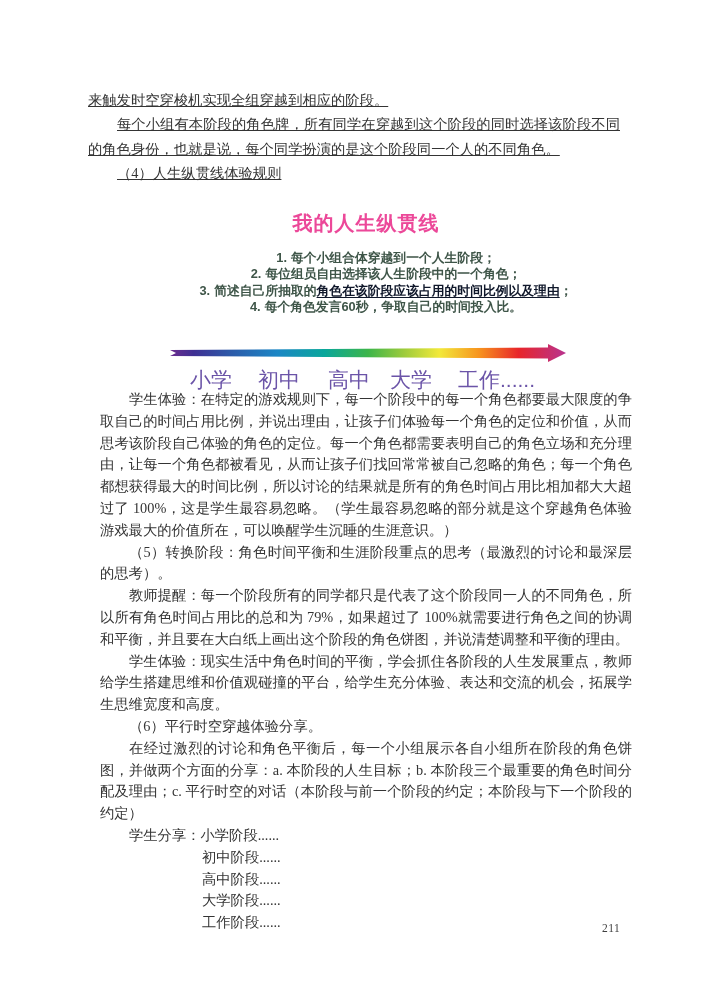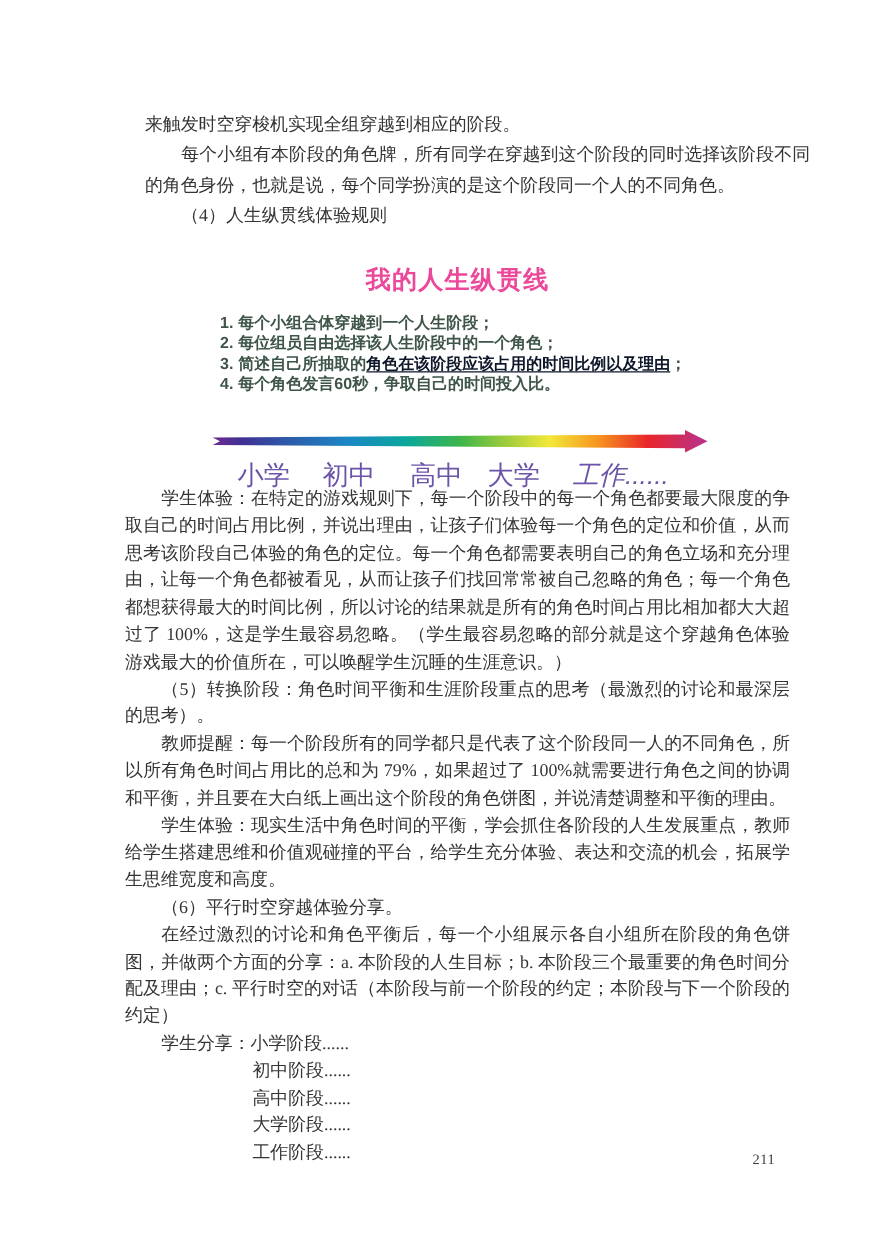--- a/index.html
+++ b/index.html
@@ -4,22 +4,22 @@
 <style>
   * { margin:0; padding:0; box-sizing:border-box; }
   html,body { background:#ffffff; }
   .page {
     position:relative; width:707px; height:999px; background:#ffffff;
     overflow:hidden; font-family:"Liberation Serif","DejaVu Serif",serif;
     color:#343434;
   }
   
   .intro {
-    position:absolute; left:116px; top:88px; width:532px;
-    font-size:14.3px; line-height:24.4px; text-align:justify;
+    position:absolute; left:88px; top:88px; width:532px;
+    font-size:14.3px; line-height:24.4px; text-align:justify;text-decoration:underline;
   }
   .intro p { margin:0; }
   .ind { text-indent:29px; }
   
   .activity-title {
     position:absolute; left:100px; top:210px; width:532px; text-align:center;
     font-family:"Liberation Sans","DejaVu Sans",sans-serif;
     font-size:20px; font-weight:bold; letter-spacing:1px;
   }
   
@@ -39,21 +39,21 @@
     font-size:9.5px; font-weight:600; letter-spacing:0.2px; white-space:nowrap;
   }
   .arrow-wrap { position:absolute; left:170px; top:343px; width:396px; height:20px; }
   
   .stages {
     position:absolute; left:0; top:366px; width:623px; height:20px;
     font-family:"Liberation Sans","DejaVu Sans",sans-serif; font-size:21px; font-weight:500;
   }
   .stage { position:absolute; top:0; white-space:nowrap; }
   .st0 { left:190px; } .st1 { left:258px; } .st2 { left:328px; }
-  .st3 { left:390px; } .st4 { left:458px;font-style:italic; }
+  .st3 { left:390px; } .st4 { left:458px; }
   
   .body-main {
     position:absolute; left:100px; top:389px; width:532px;
     font-size:14.3px; line-height:21.8px; text-align:justify;
   }
   .body-main p { margin:0; }
   .share-cont { padding-left:102px; }
   
   .page-num {
     position:absolute; left:602px; top:922px;
@@ -66,21 +66,21 @@
 <div class="page">
 
   <div class="intro">
     <p>来触发时空穿梭机实现全组穿越到相应的阶段。</p>
     <p class="ind">每个小组有本阶段的角色牌，所有同学在穿越到这个阶段的同时选择该阶段不同的角色身份，也就是说，每个同学扮演的是这个阶段同一个人的不同角色。</p>
     <p class="ind">（4）人生纵贯线体验规则</p>
   </div>
 
   <div class="activity-title" id="activityTitle" style="color: #ec4899;">我的人生纵贯线</div>
 
-  <div class="rules" id="rulesList" style="color: rgb(62, 85, 72);">
+  <div class="rules" id="rulesList" style="color: rgb(62, 85, 72); text-align: center;">
     <div>
       <span class="rule-num">1.</span><span>每个小组合体穿越到一个人生阶段；</span>
     </div>
     <div>
       <span class="rule-num">2.</span><span>每位组员自由选择该人生阶段中的一个角色；</span>
     </div>
     <div>
       <span class="rule-num">3.</span><span>简述自己所抽取的</span><span class="u" id="ruleUnderline" style="color: #0f172a; margin-top: 25px;">角色在该阶段应该占用的时间比例以及理由</span><span>；</span>
     </div>
     <div>

